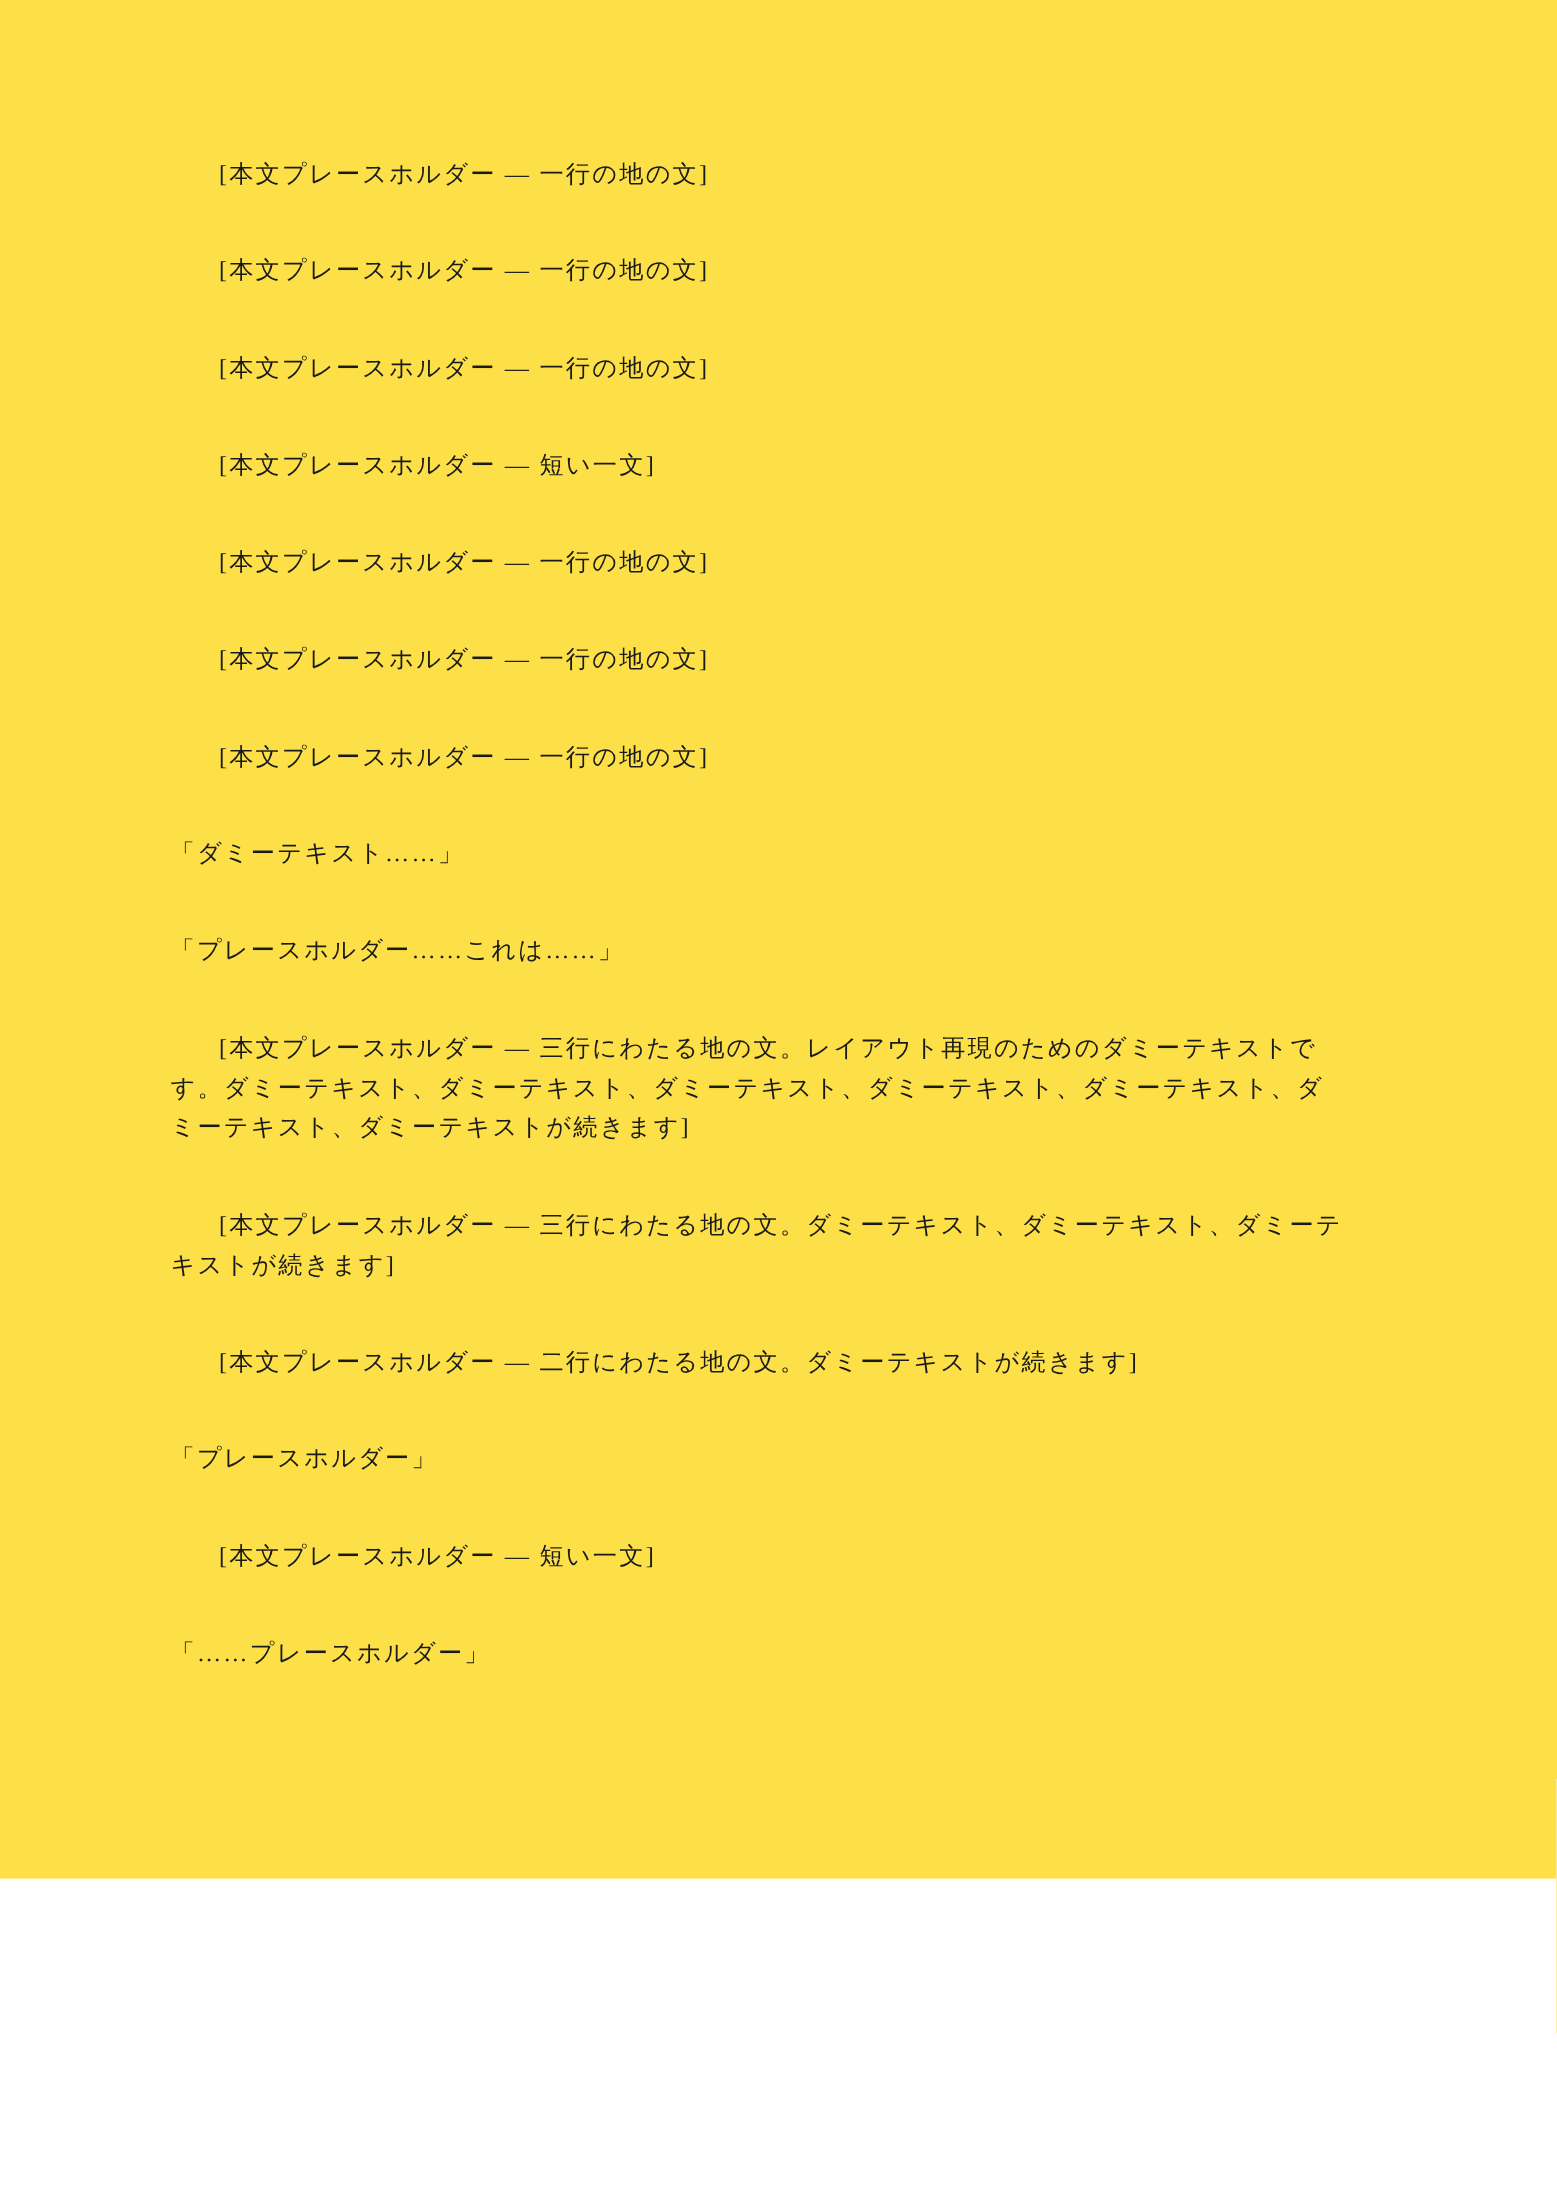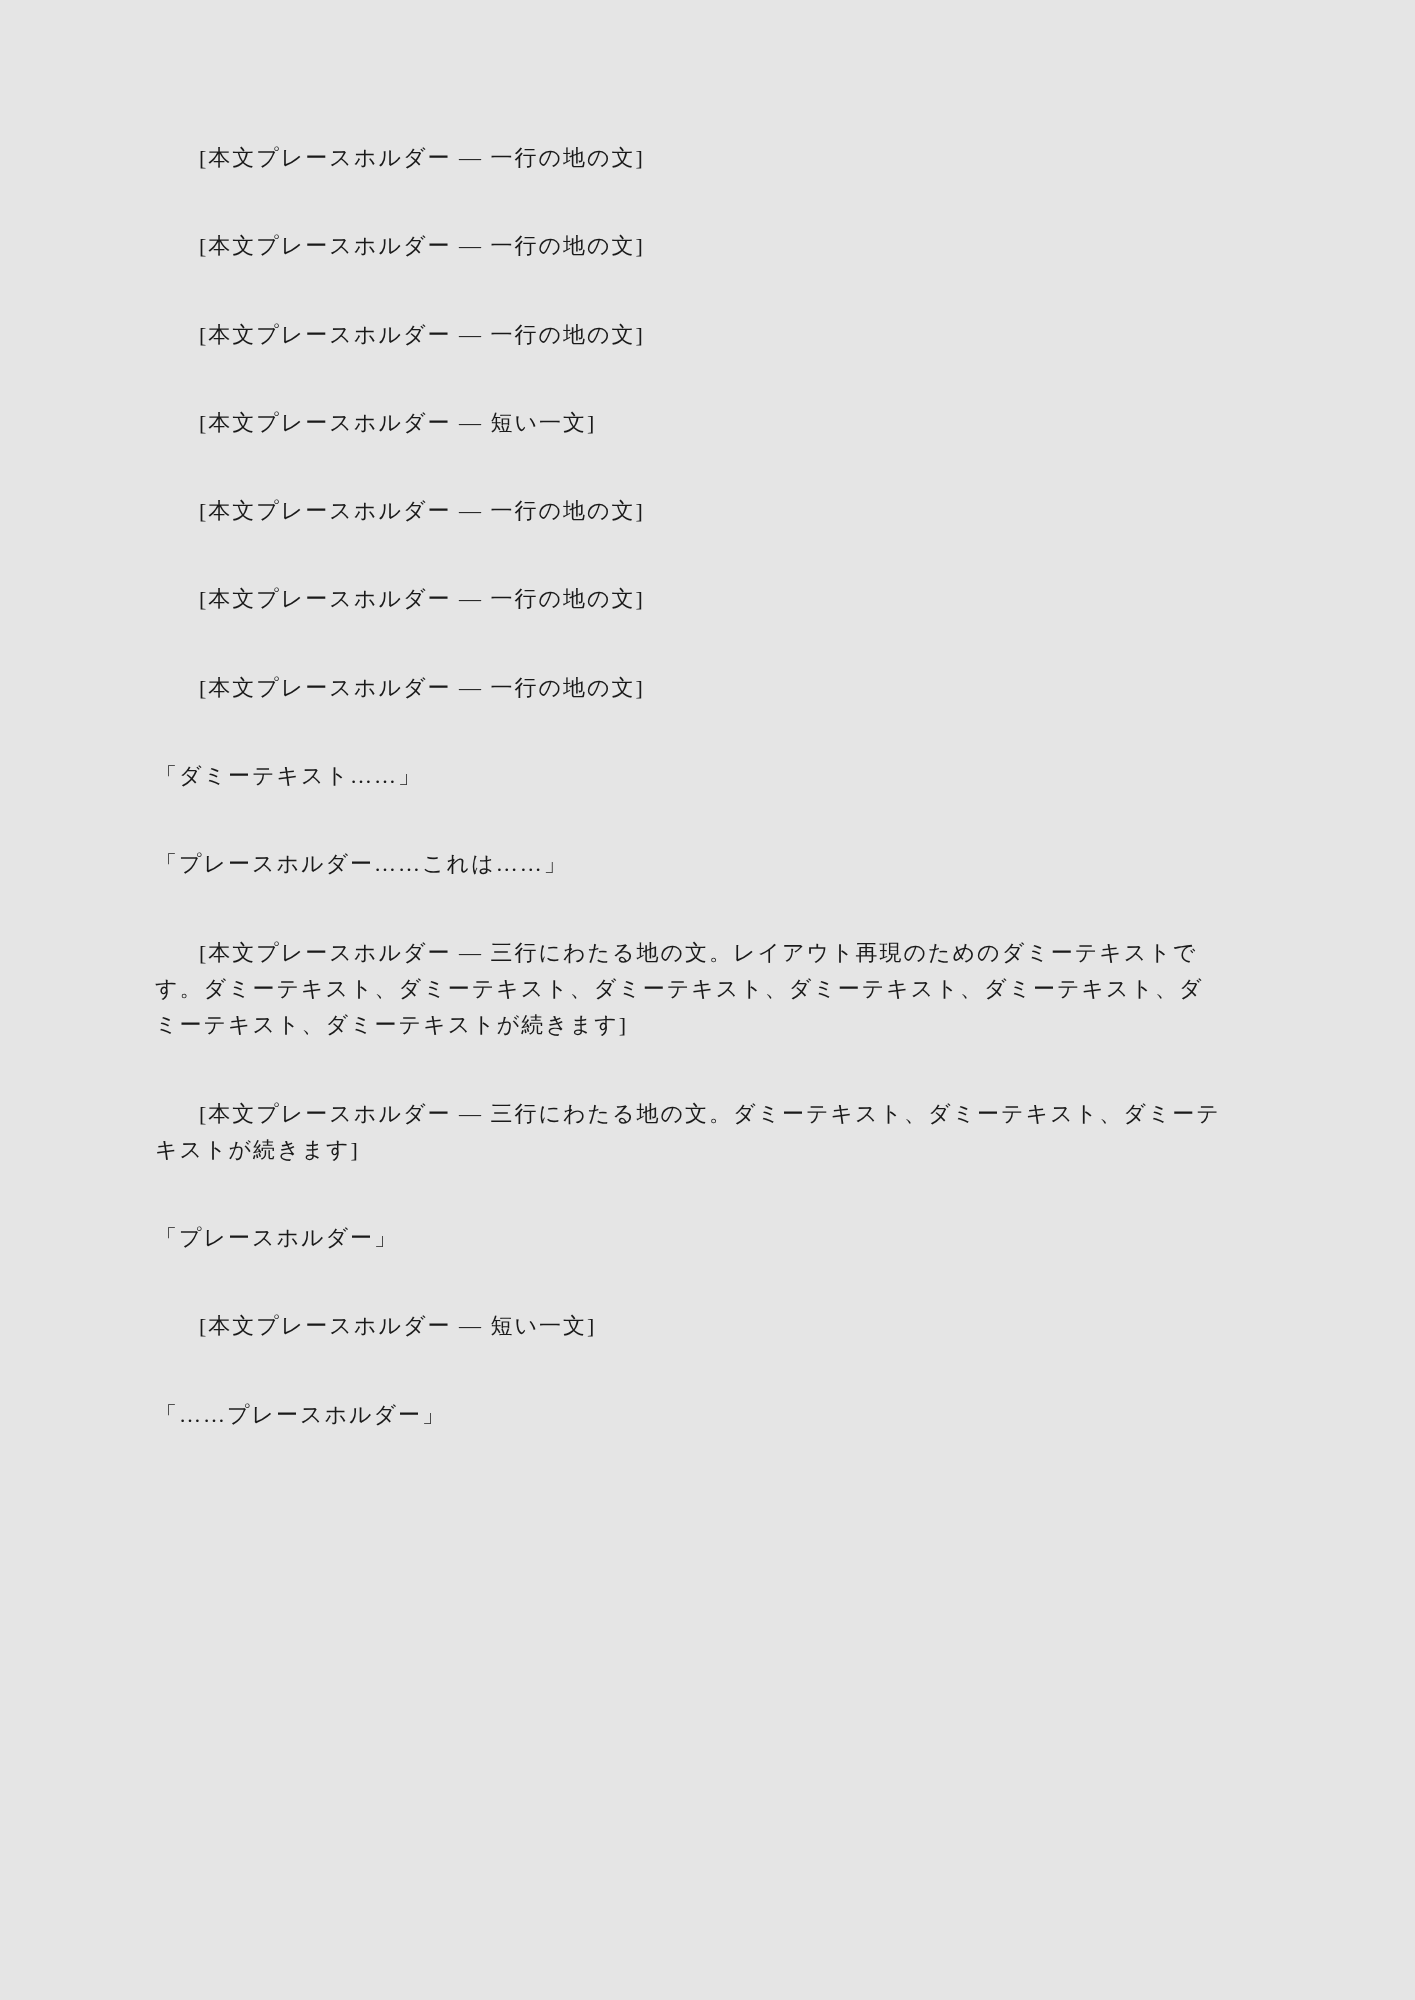--- a/index.html
+++ b/index.html
@@ -1,17 +1,17 @@
 <!DOCTYPE html>
 <html><head>
 <meta charset="utf-8">
 <style>
   html,body{margin:0;padding:0;background:#ffffff;}
   .page{
-    width:1415px;height:2000px;background:#e5e5e5;
+    width:1415px;height:1708px;background:#fde047;
     font-family:"Liberation Serif","DejaVu Serif",serif;
     color:#1a1a1a;box-sizing:border-box;
     padding:140px 190px 0 155px;
   }
   .para{
     font-size:22px;line-height:1.65;letter-spacing:2px;
     margin:0 0 52px 0;white-space:pre-wrap;
   }
   .indent{text-indent:2em;}
 </style>
@@ -24,17 +24,18 @@
       <p class="para indent">[本文プレースホルダー — 一行の地の文]</p>
       <p class="para indent">[本文プレースホルダー — 一行の地の文]</p>
       <p class="para indent">[本文プレースホルダー — 短い一文]</p>
       <p class="para indent">[本文プレースホルダー — 一行の地の文]</p>
       <p class="para indent">[本文プレースホルダー — 一行の地の文]</p>
       <p class="para indent">[本文プレースホルダー — 一行の地の文]</p>
       <p class="para">「ダミーテキスト……」</p>
       <p class="para">「プレースホルダー……これは……」</p>
       <p class="para indent">[本文プレースホルダー — 三行にわたる地の文。レイアウト再現のためのダミーテキストです。ダミーテキスト、ダミーテキスト、ダミーテキスト、ダミーテキスト、ダミーテキスト、ダミーテキスト、ダミーテキストが続きます]</p>
       <p class="para indent">[本文プレースホルダー — 三行にわたる地の文。ダミーテキスト、ダミーテキスト、ダミーテキストが続きます]</p>
+      <p class="para indent">[本文プレースホルダー — 二行にわたる地の文。ダミーテキストが続きます]</p>
       <p class="para">「プレースホルダー」</p>
       <p class="para indent">[本文プレースホルダー — 短い一文]</p>
       <p class="para">「……プレースホルダー」</p>
     </div>
 </div>
 
 </body></html>

